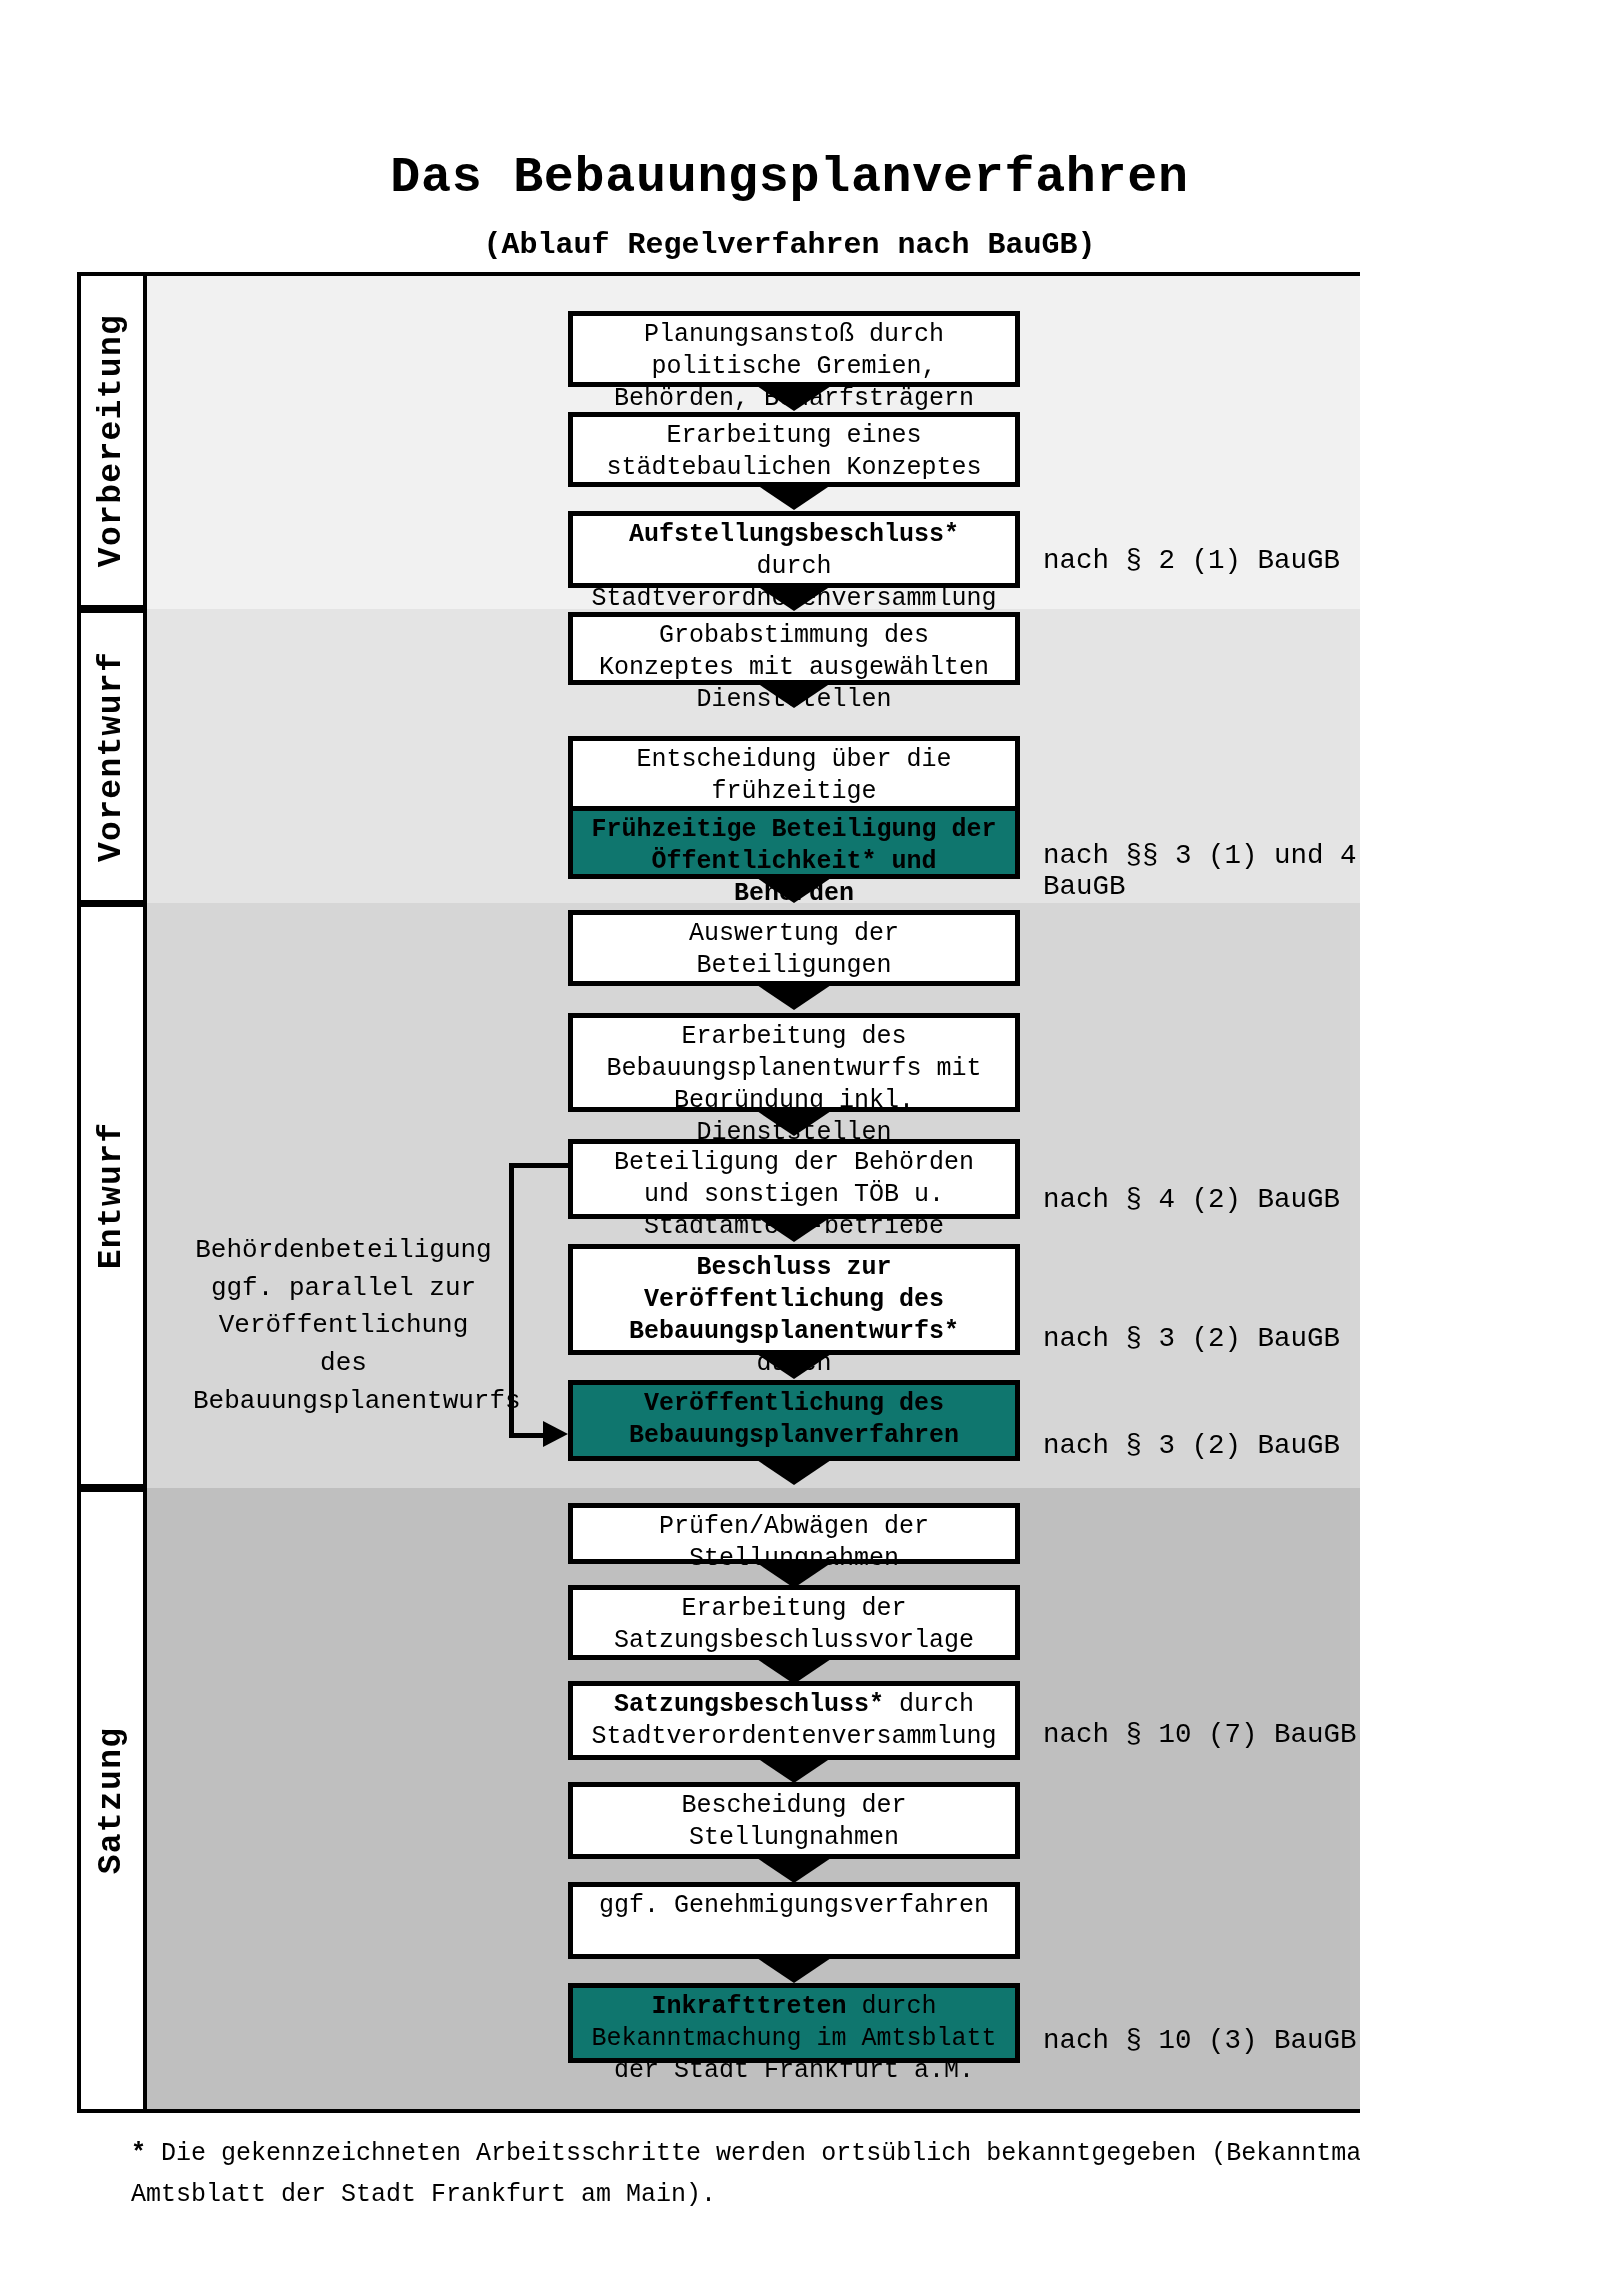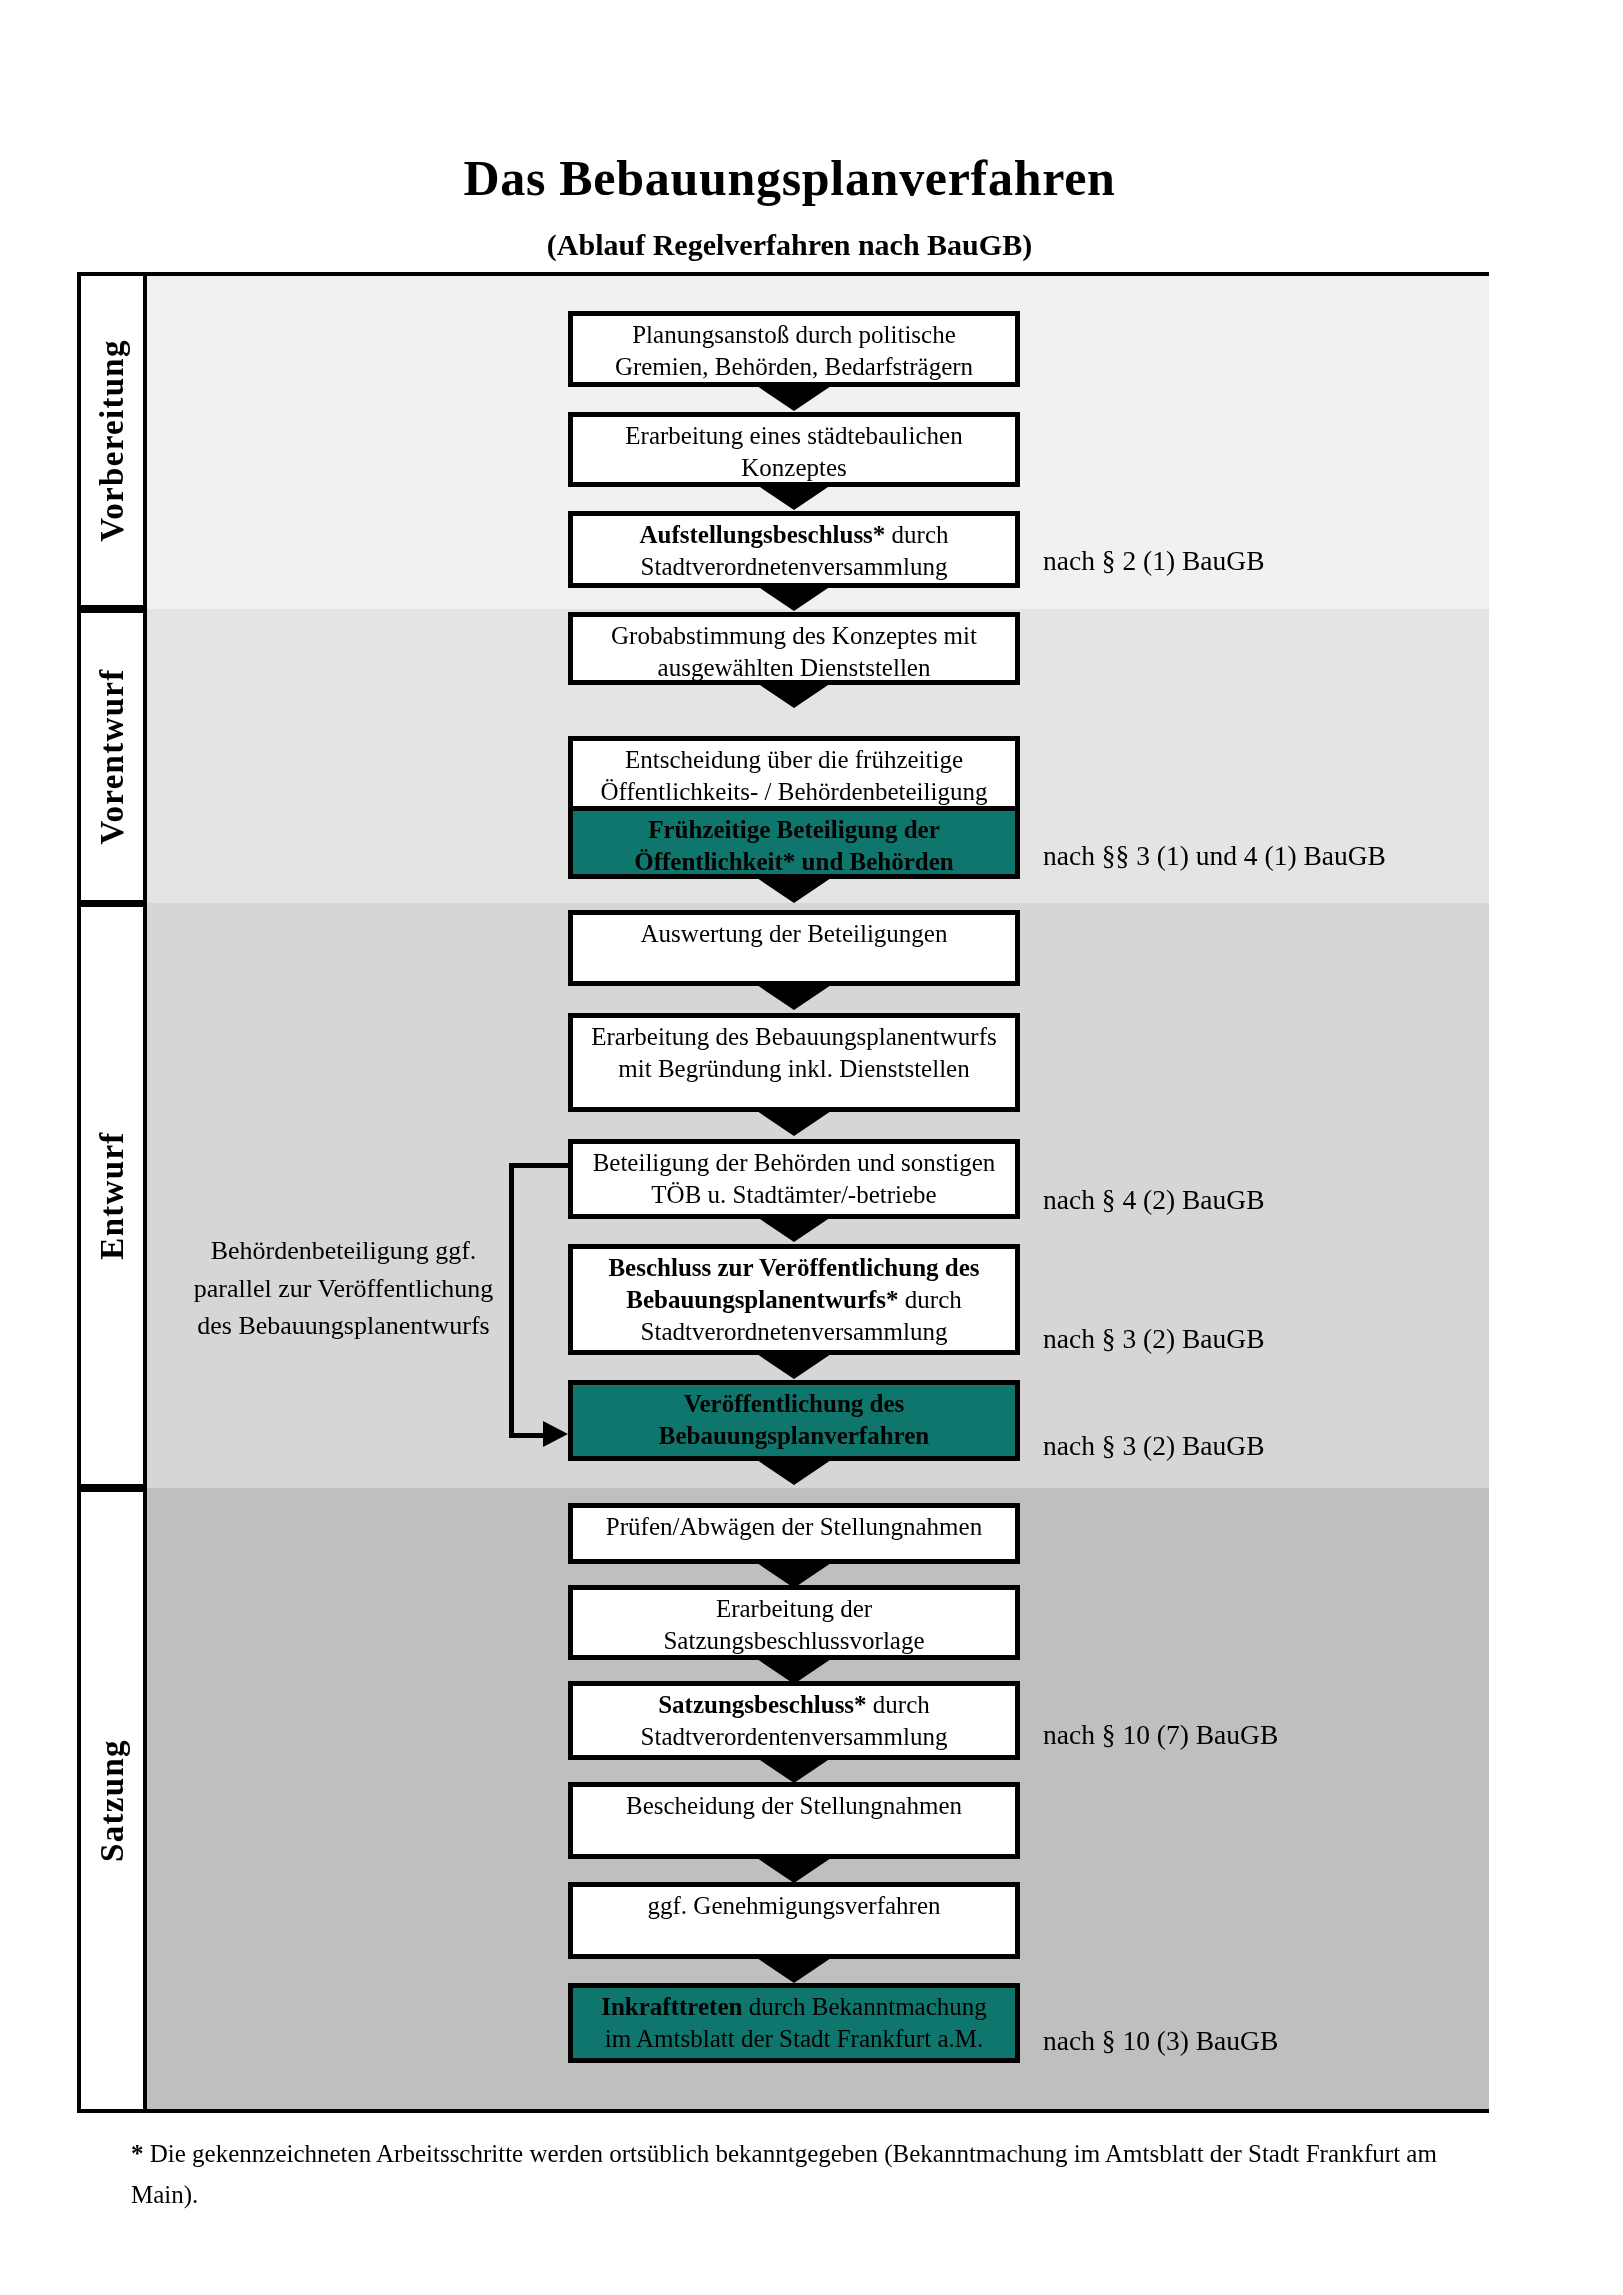--- a/index.html
+++ b/index.html
@@ -1,21 +1,21 @@
 <!DOCTYPE html>
 <html style="font-size:10.5px"><head>
 <meta charset="utf-8">
 <style>
   html,body{margin:0;padding:0;background:#ffffff;}
   .page{
     position:relative;
-    width:1489px;
+    width:1360px;
     height:2295px;
     background:#ffffff;
-    font-family:Liberation Serif, serif;
+    font-family:Liberation Mono, monospace;
     color:#000;
     overflow:hidden;
   }
   .title{
     position:absolute; left:77px; top:149px; width:1425px;
     text-align:center; font-size:50px; font-weight:bold; letter-spacing:0.7px;
   }
   .subtitle{
     position:absolute; left:77px; top:228px; width:1425px;
     text-align:center; font-size:30px; font-weight:bold;

